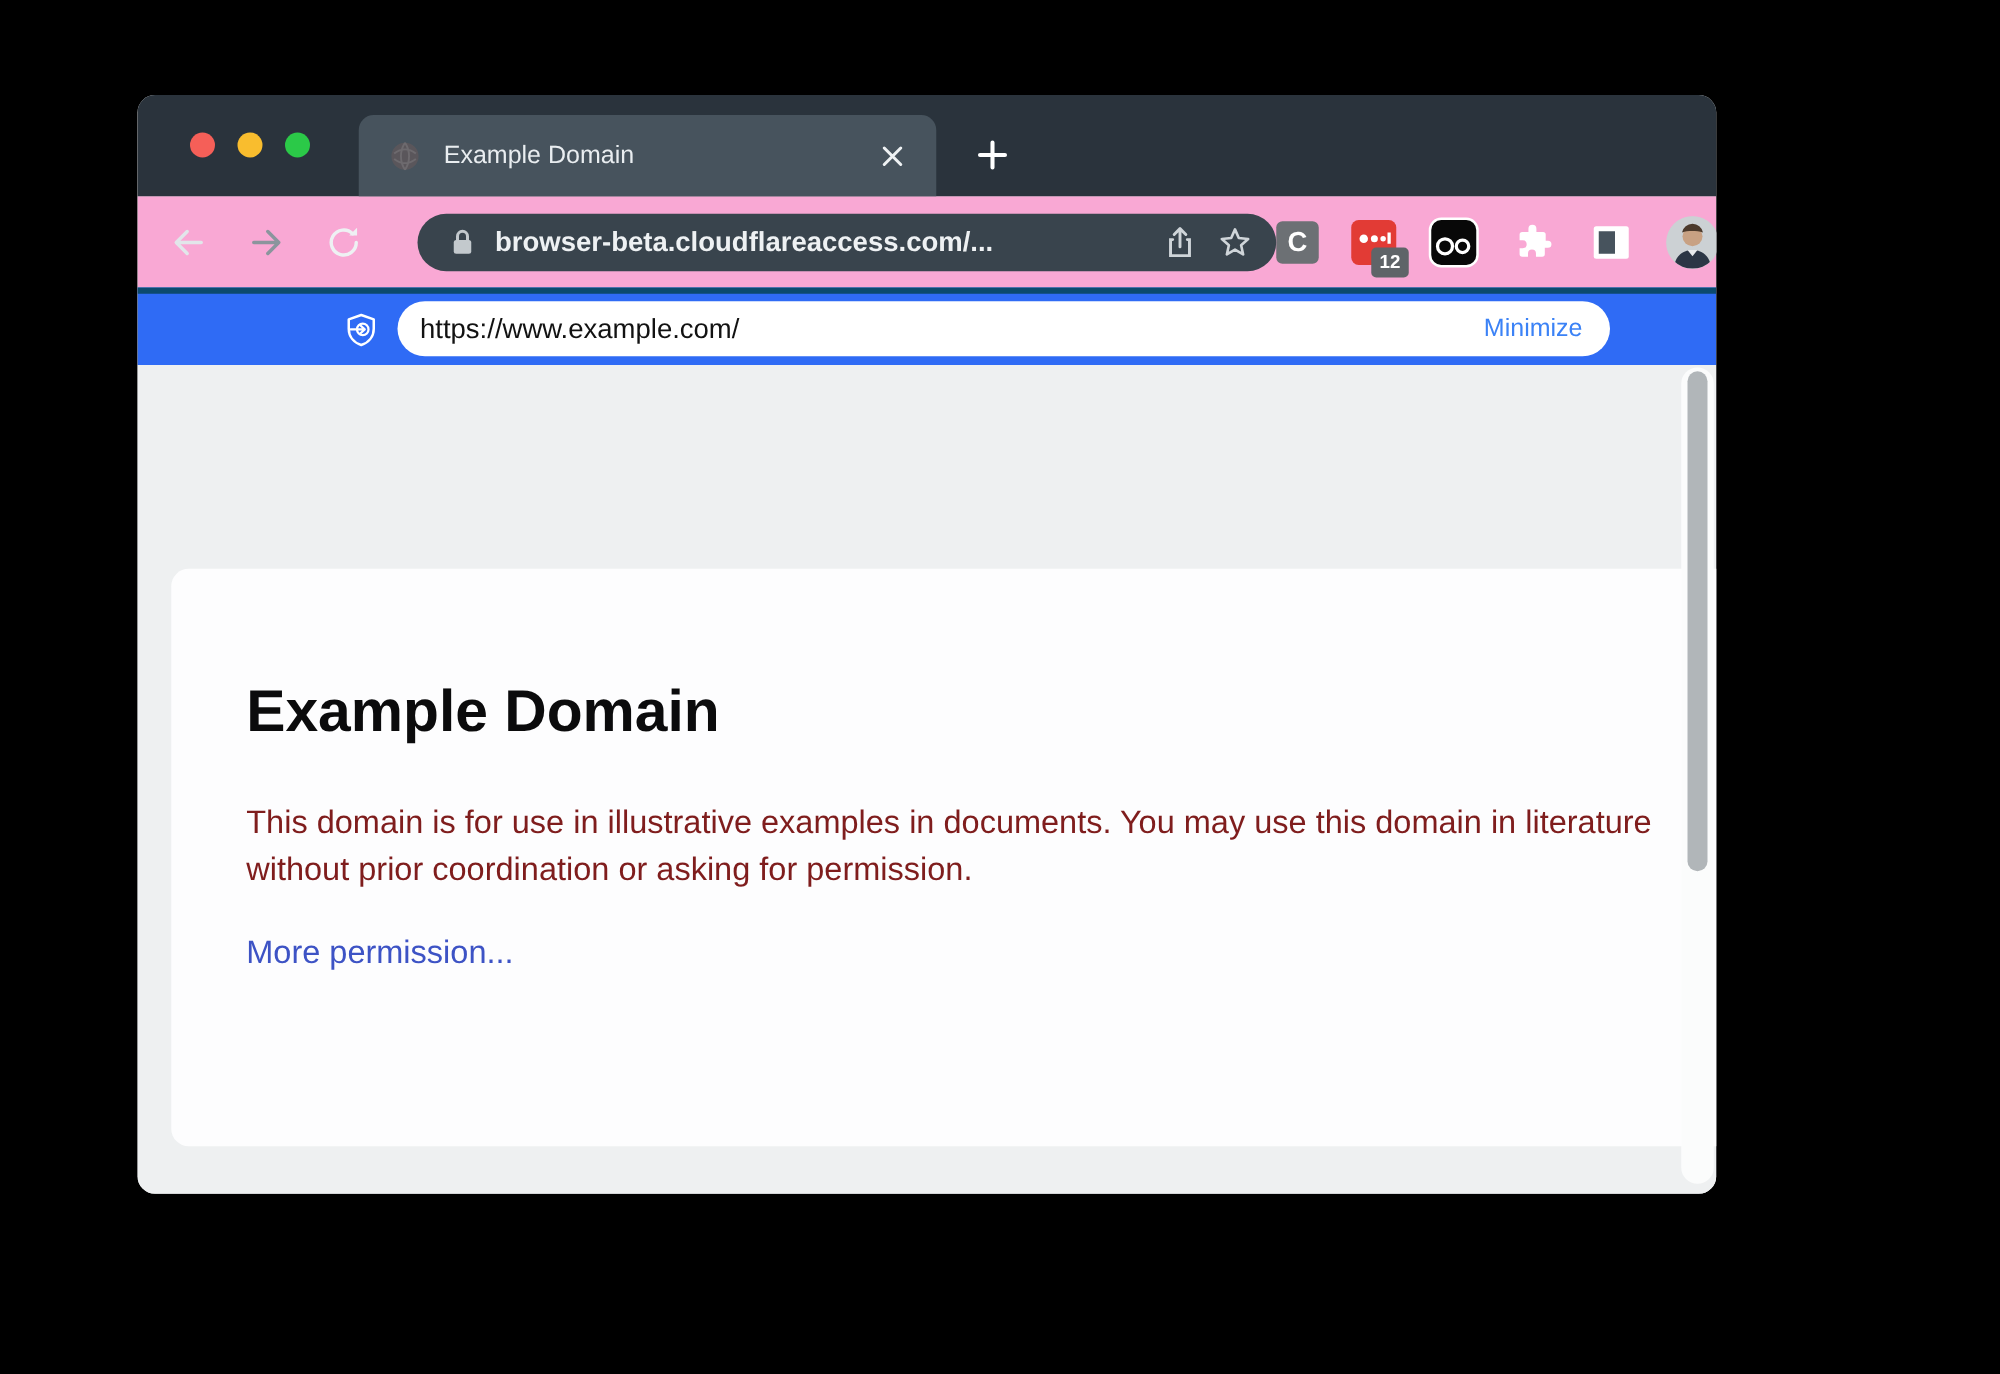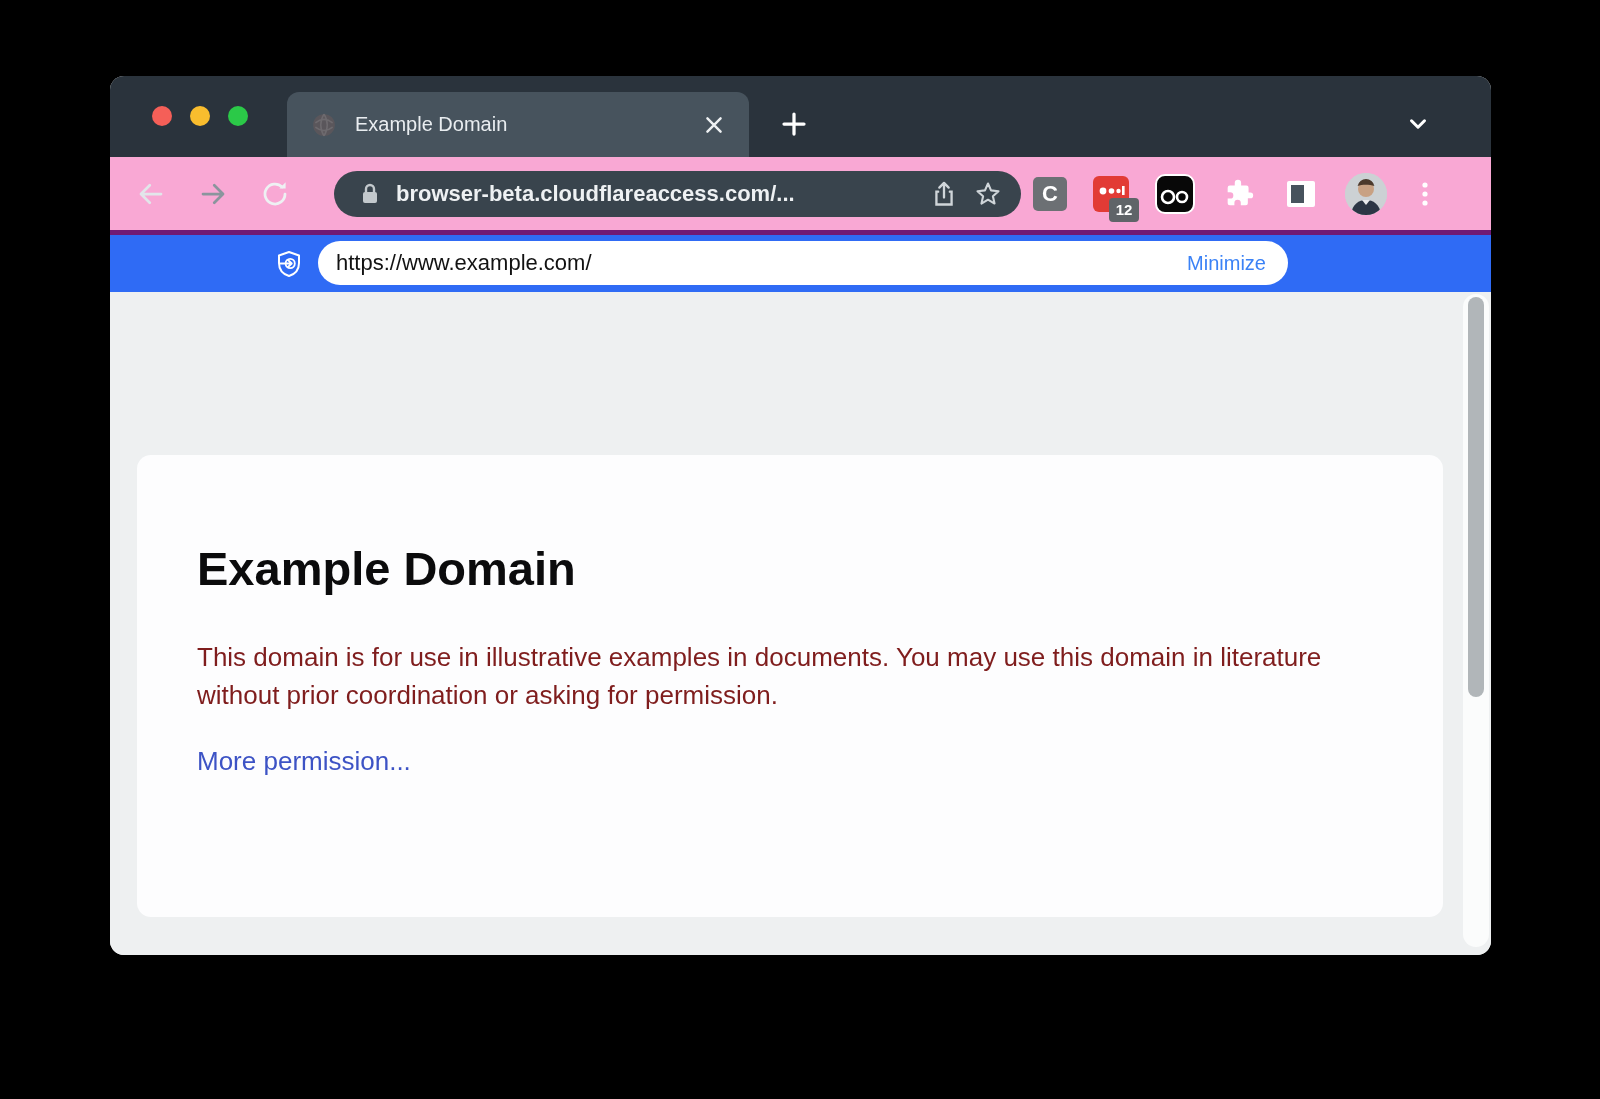--- a/index.html
+++ b/index.html
@@ -1,19 +1,19 @@
 <!DOCTYPE html>
 <html><head>
 <meta charset="utf-8">
 <style>
   * { margin:0; padding:0; box-sizing:border-box; }
   html,body { width:1600px; height:1099px; background:#000; font-family:"Liberation Sans", sans-serif; overflow:hidden; }
 
   .window {
-    position:absolute; left:110px; top:76px; width:1381px; height:879px;
+    position:absolute; left:110px; top:76px; width:1263px; height:879px;
     border-radius:14px; overflow:hidden; background:#eef0f1;
     display:flex; flex-direction:column;
   }
 
   
   .tabbar { position:relative; height:81px; background:#2a333c; flex:none; }
   .light { position:absolute; width:20px; height:20px; border-radius:50%; top:30px; }
   .light.red    { left:42px;  background:#f55f58; }
   .light.yellow { left:80px;  background:#f9bd2e; }
   .light.green  { left:118px; background:#2bc948; }
@@ -44,21 +44,21 @@
   .badge {
     position:absolute; right:-10px; bottom:-10px; min-width:30px; height:24px; padding:0 5px;
     background:#5f6468; border-radius:4px; color:#fff; font-size:15px; font-weight:bold;
     display:flex; align-items:center; justify-content:center;
   }
   .black-icon { width:40px; height:40px; background:#080808; border:2px solid #fff; border-radius:10px; }
   .avatar { width:42px; height:42px; border-radius:50%; overflow:hidden; background:#ccd1d4; }
 
   
   .bluebar {
-    height:62px; flex:none; background:#2f6bf5; border-top:5px solid #701a75;
+    height:62px; flex:none; background:#2f6bf5; border-top:5px solid #0c4a6e;
     position:relative; display:flex; align-items:center;
   }
   .shield-wrap { position:absolute; left:164px; top:14px; width:30px; height:30px; }
   .iso-pill {
     position:absolute; left:208px; top:6px; width:970px; height:44px; background:#fff;
     border-radius:22px; display:flex; align-items:center; padding:0 22px 0 18px;
   }
   .iso-input { border:none; outline:none; background:transparent; flex:1; font-size:22px; color:#121212; font-family:"Liberation Sans", sans-serif; }
   .minimize { color:#3b82f6; font-size:20px; cursor:pointer; flex:none; }
 

